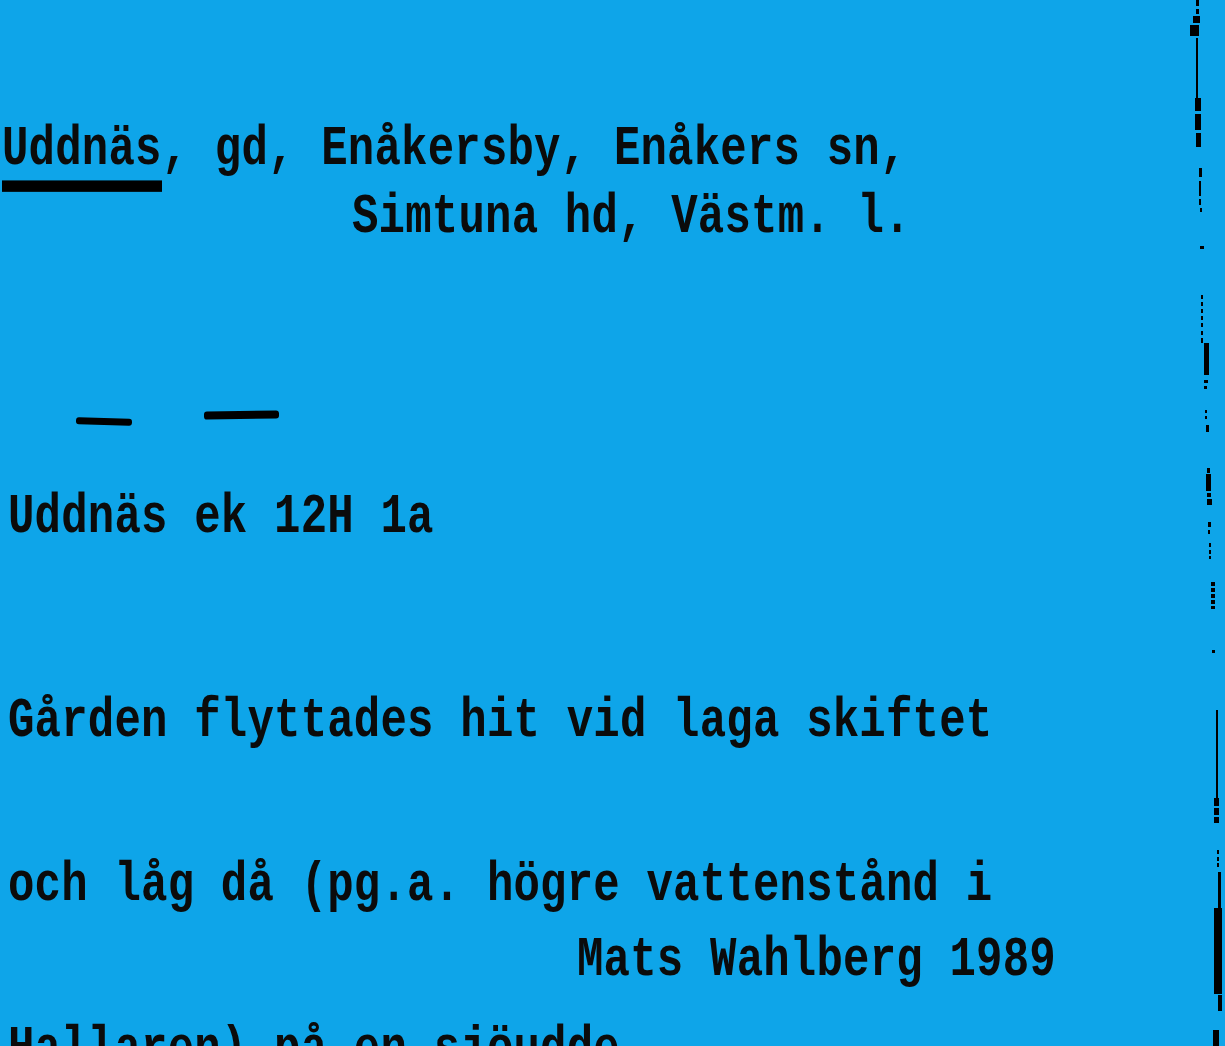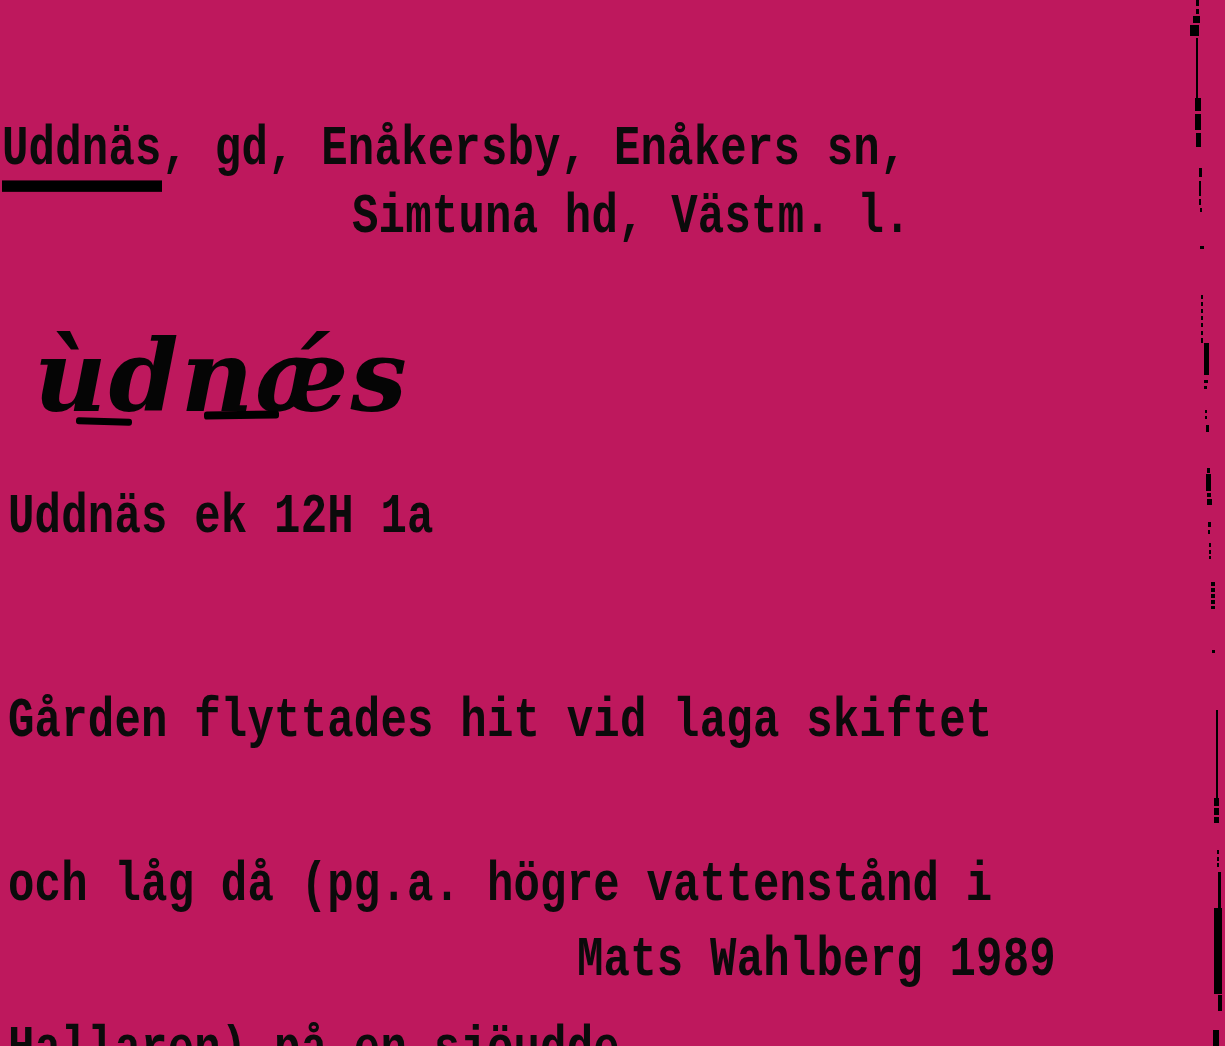--- a/index.html
+++ b/index.html
@@ -1,19 +1,19 @@
 <!DOCTYPE html>
 <html><head>
 <meta charset="utf-8">
 <style>
   html,body{margin:0;padding:0;background:#777;}
   #card{
     position:relative;
     width:1225px;height:1046px;
-    background:#be185d;
+    background:#0ea5e9;
     overflow:hidden;
     font-family:"Liberation Mono","DejaVu Sans Mono",monospace;
     color:#000;
   }
   .typed{
     position:absolute;
     font-family:"Liberation Mono","DejaVu Sans Mono",monospace;
     font-size:44px;
     font-weight:700;
     line-height:43px;
@@ -58,21 +58,20 @@
 </style>
 </head>
 <body>
 
 <div id="card">
 
   <div class="typed" id="line1"><span class="uline">Uddnäs</span><span>, gd, Enåkersby, Enåkers sn,</span></div>
 
   <div class="typed" id="line2">Simtuna hd, Västm. l.</div>
 
-  <div id="phonetic">ùdnǽs</div>
   <div class="hand-underline" id="hand-u1"></div>
   <div class="hand-underline" id="hand-u2"></div>
 
   <div class="typed" id="refline">Uddnäs ek 12H 1a</div>
 
   <div class="typed" id="body">
     <div>Gården flyttades hit vid laga skiftet</div>
     <div>och låg då (pg.a. högre vattenstånd i</div>
     <div>Hallaren) på en sjöudde.</div>
   </div>

